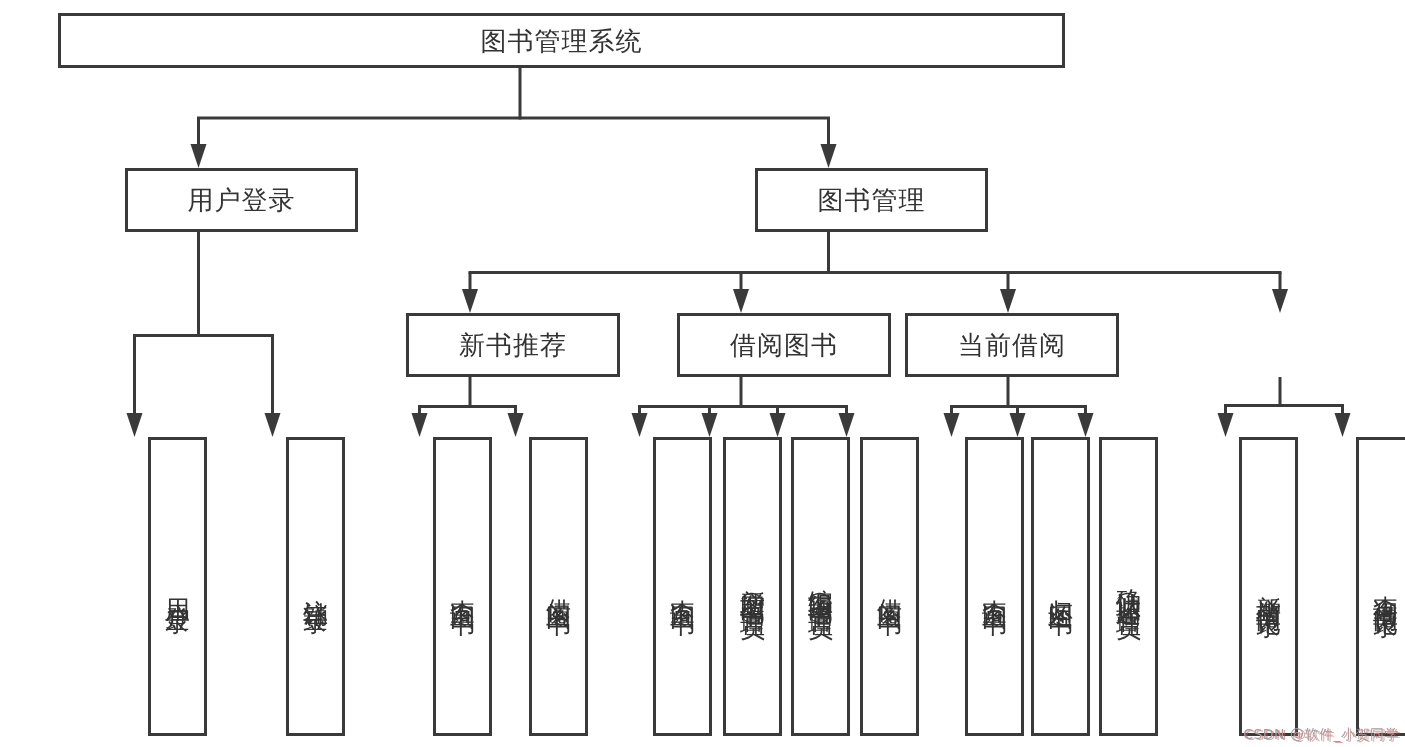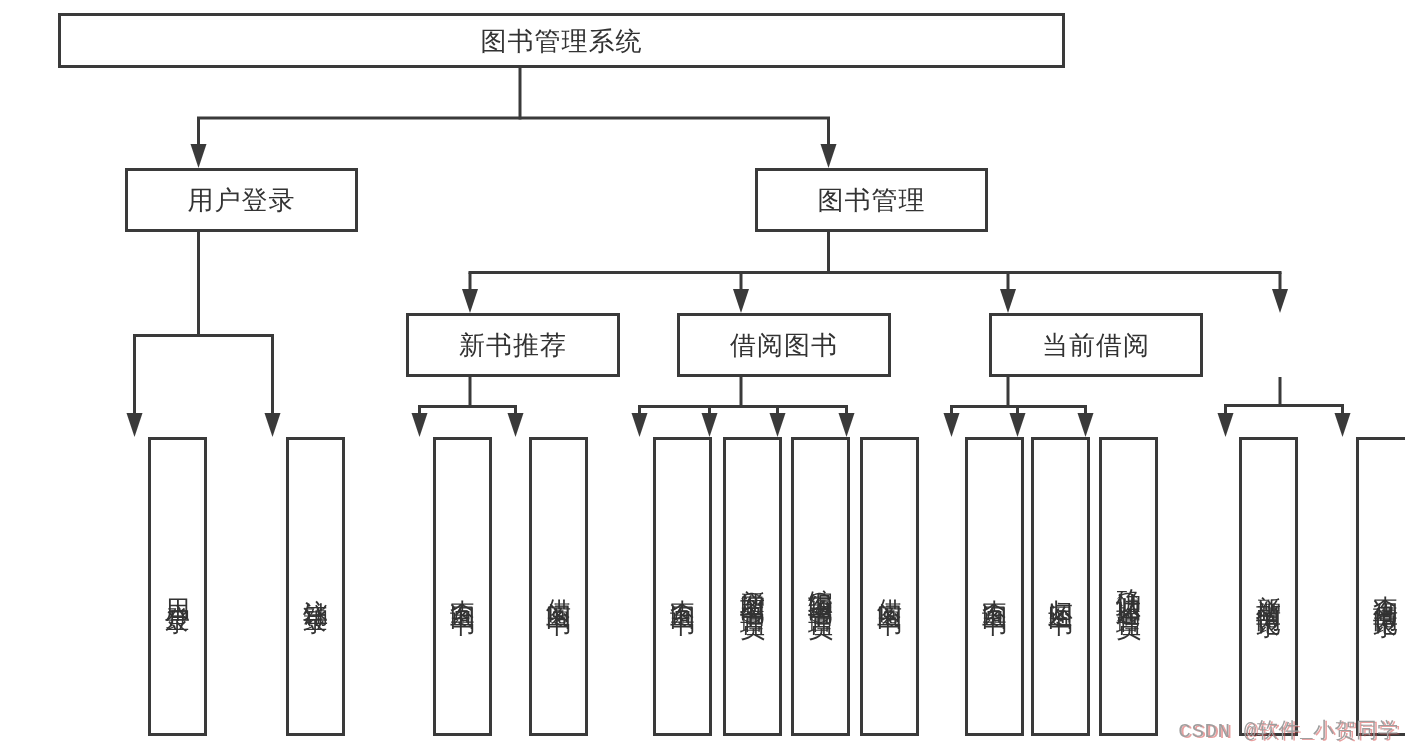--- a/index.html
+++ b/index.html
@@ -28,25 +28,24 @@
   }
   .leaf{font-size:25px;letter-spacing:0;}
   .leaf > span{
     writing-mode:vertical-rl;
     text-orientation:mixed;
     letter-spacing:4px;
     line-height:1;
   }
   .watermark{
     position:absolute;right:6px;bottom:3px;
-    font-size:21px;letter-spacing:0.5px;
+    font-size:14px;letter-spacing:0.5px;
     color:var(--watermark-color);
     text-shadow:2px 1px 0 var(--watermark-accent);
     white-space:nowrap;
-    font-family:Liberation Mono, monospace;
   }
 </style>
 </head>
 <body>
 
 <div class="stage">
 
   <svg class="connector" viewBox="0 0 1405 747" aria-hidden="true">
 
     <g>
@@ -133,21 +132,21 @@
   <div class="node" style="left:363px;top:313px;width:214px;height:64px">
     <span>新书推荐</span>
   </div>
 
   <div class="node" style="left:712px;top:168px;width:233px;height:64px">
     <span>图书管理</span>
   </div>
   <div class="node" style="left:634px;top:313px;width:214px;height:64px">
     <span>借阅图书</span>
   </div>
-  <div class="node" style="left:946px;top:313px;width:214px;height:64px">
+  <div class="node" style="left:862px;top:313px;width:214px;height:64px">
     <span>当前借阅</span>
   </div>
 
   <div class="node leaf" style="left:105px;top:437px;width:59px;height:299px">
     <span>用户登录</span>
   </div>
   <div class="node leaf" style="left:243px;top:437px;width:59px;height:299px">
     <span>注销登录</span>
   </div>
 

